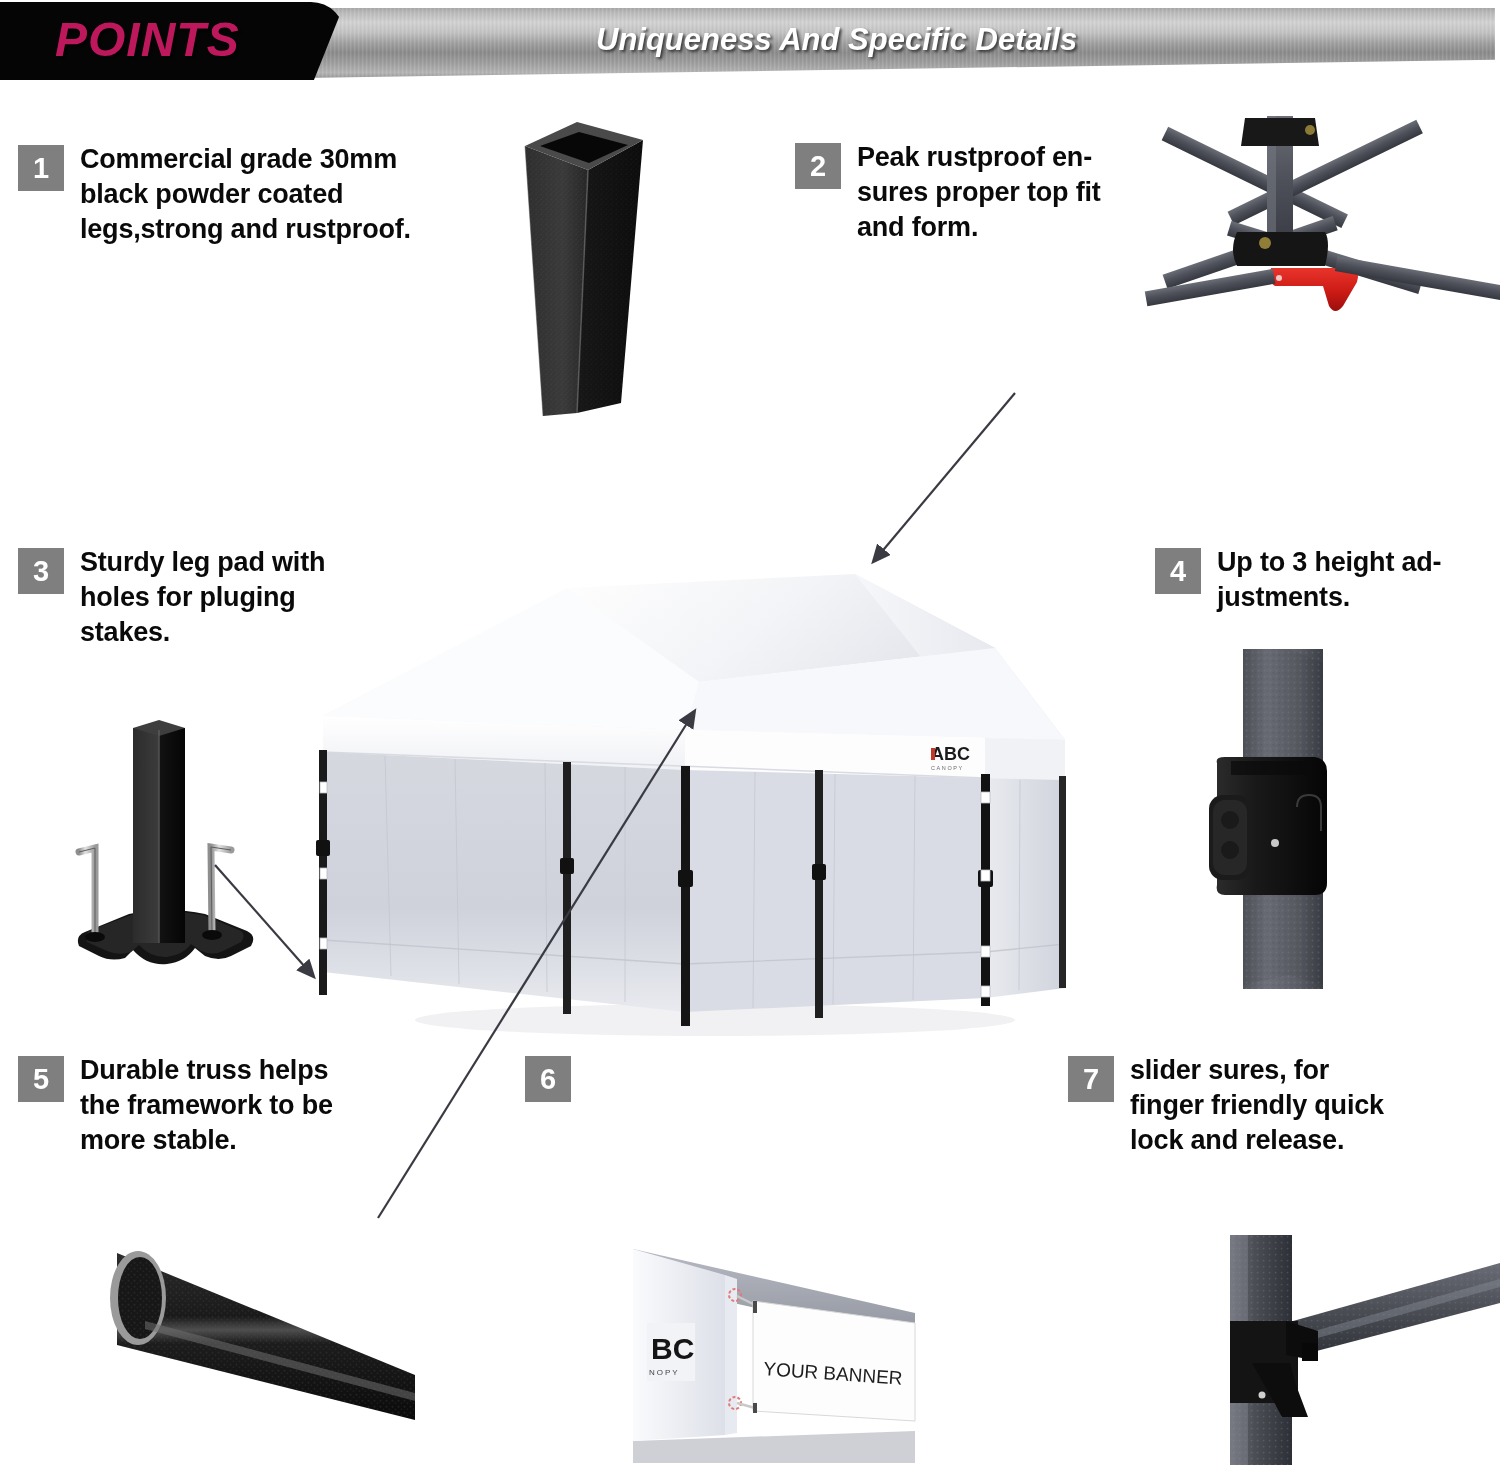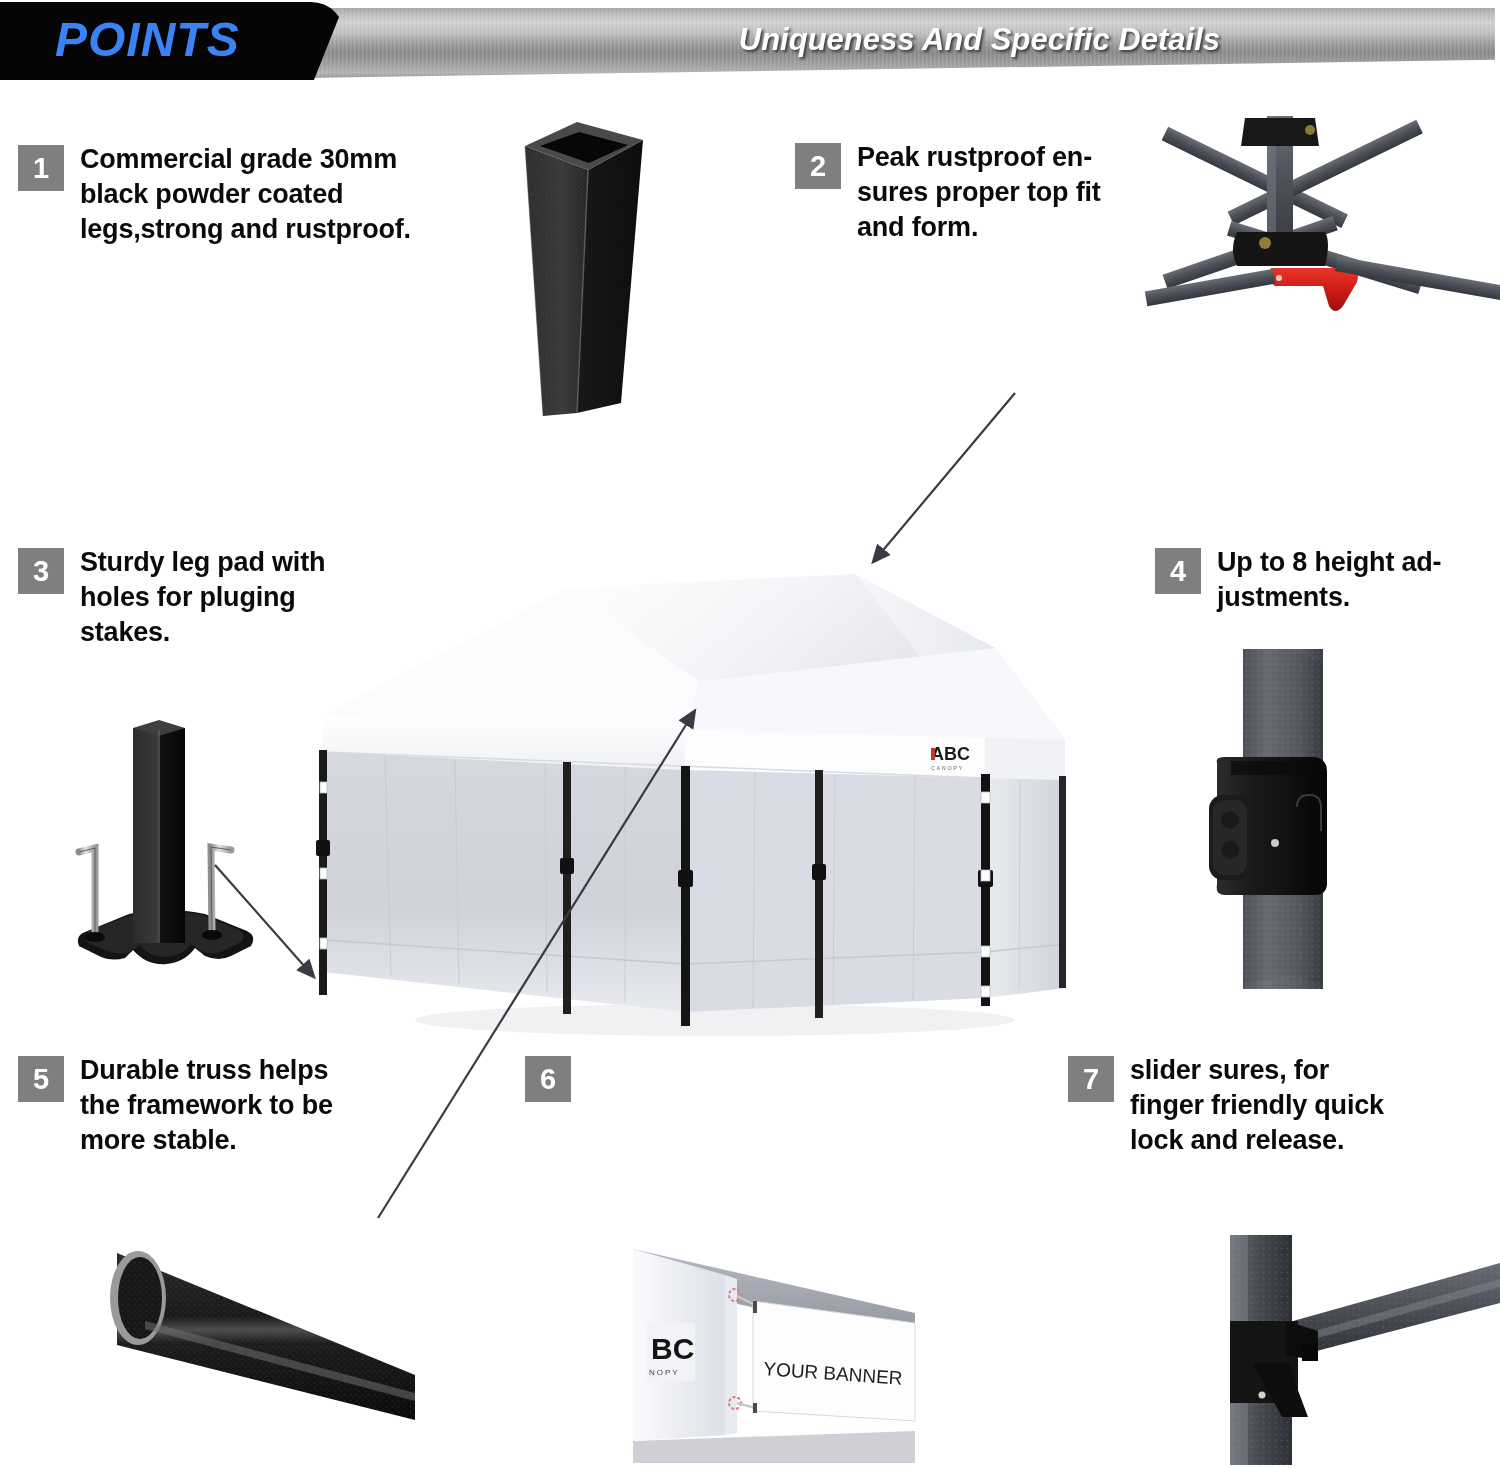--- a/index.html
+++ b/index.html
@@ -30,27 +30,27 @@
   .banner-tab-round {
     position:absolute; left:0; top:2px; width:345px; height:78px;
     background:#050505;
     border-top-right-radius: 34px;
     border-bottom-right-radius: 10px;
     clip-path: polygon(0 0, 100% 0, 91% 100%, 0 100%);
   }
   .banner-tab-label {
     position: absolute; left: 55px; top: 12px;
     font-size: 48px; font-weight: 700; font-style: italic;
-    color: #3b82f6; letter-spacing: 1px;
+    color: #be185d; letter-spacing: 1px;
     font-family: "Liberation Sans", sans-serif;
     text-shadow: 2px 2px 2px rgba(0,0,0,0.6);
   }
   .banner-title {
-    position: absolute; left: 580px; top: 22px; width: 640px;
-    text-align: right;
+    position: absolute; left: 596px; top: 22px; width: 640px;
+    text-align: left;
     font-size: 31px; font-weight: 700; font-style: italic;
     color: #ffffff;
     text-shadow: 2px 2px 3px rgba(40,40,40,0.85);
     white-space: nowrap;
   }
 
   
   .point { position: absolute; display: flex; align-items: flex-start; }
   .badge {
     width: 46px; height: 46px; min-width: 46px;
@@ -139,21 +139,21 @@
     <div class="ptext">
       <div>Sturdy leg pad with</div>
       <div>holes for pluging</div>
       <div>stakes.</div>
     </div>
   </div>
 
   <div class="point p4">
     <div class="badge">4</div>
     <div class="ptext">
-      <div>Up to 8 height ad-</div>
+      <div>Up to 3 height ad-</div>
       <div>justments.</div>
     </div>
   </div>
 
   <div class="point p5">
     <div class="badge">5</div>
     <div class="ptext">
       <div>Durable truss helps</div>
       <div>the framework to be</div>
       <div>more stable.</div>

